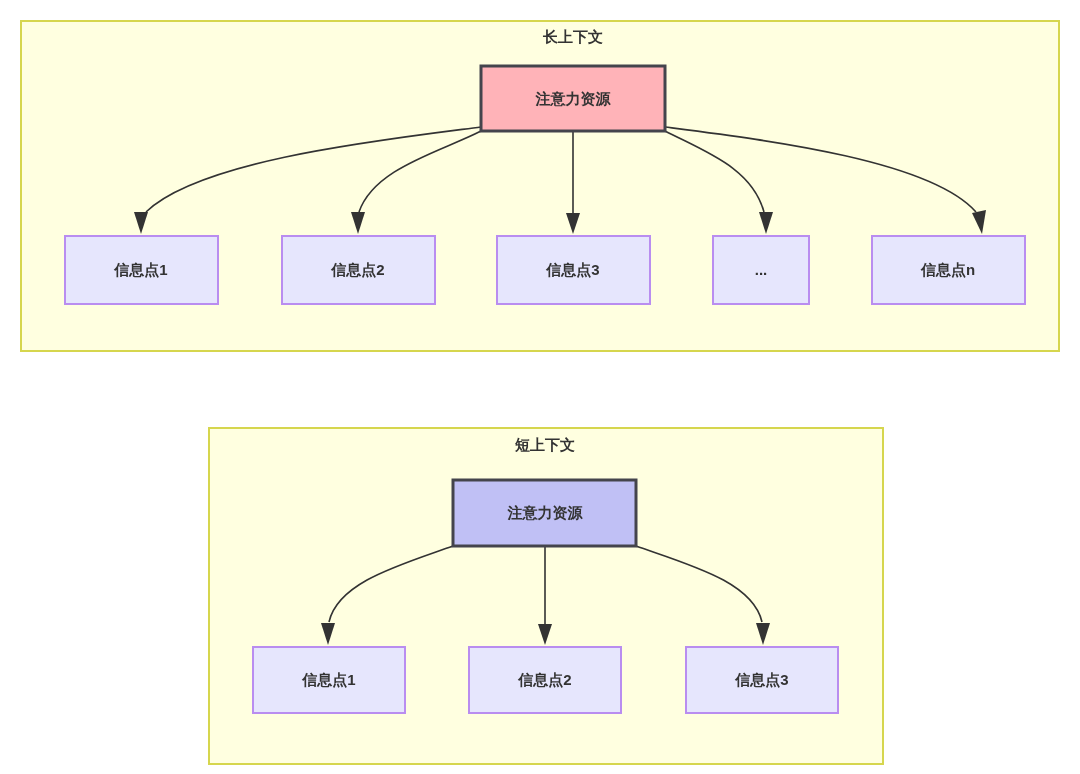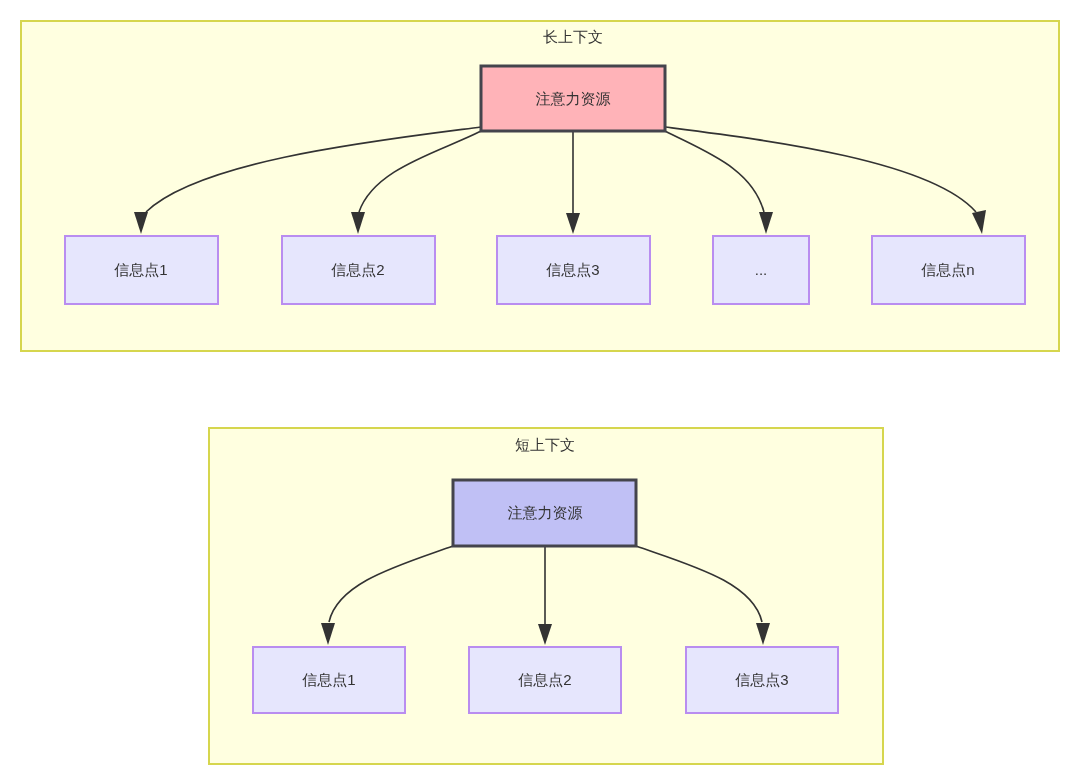--- a/index.html
+++ b/index.html
@@ -12,20 +12,21 @@
     height: 774px;
     font-family: "Liberation Sans", "DejaVu Sans", sans-serif;
     position: relative;
     overflow: hidden;
   }
   #stage {
     position: absolute;
     left: 0; top: 0;
     width: 924px;
     height: 774px;
+    font-weight: bold;
   }
   svg.diagram {
     position: absolute;
     left: 0; top: 0;
     width: 1080px;
     height: 774px;
   }
   .panel-rect {
     fill: #ffffe0;
     stroke: #d6d64e;

